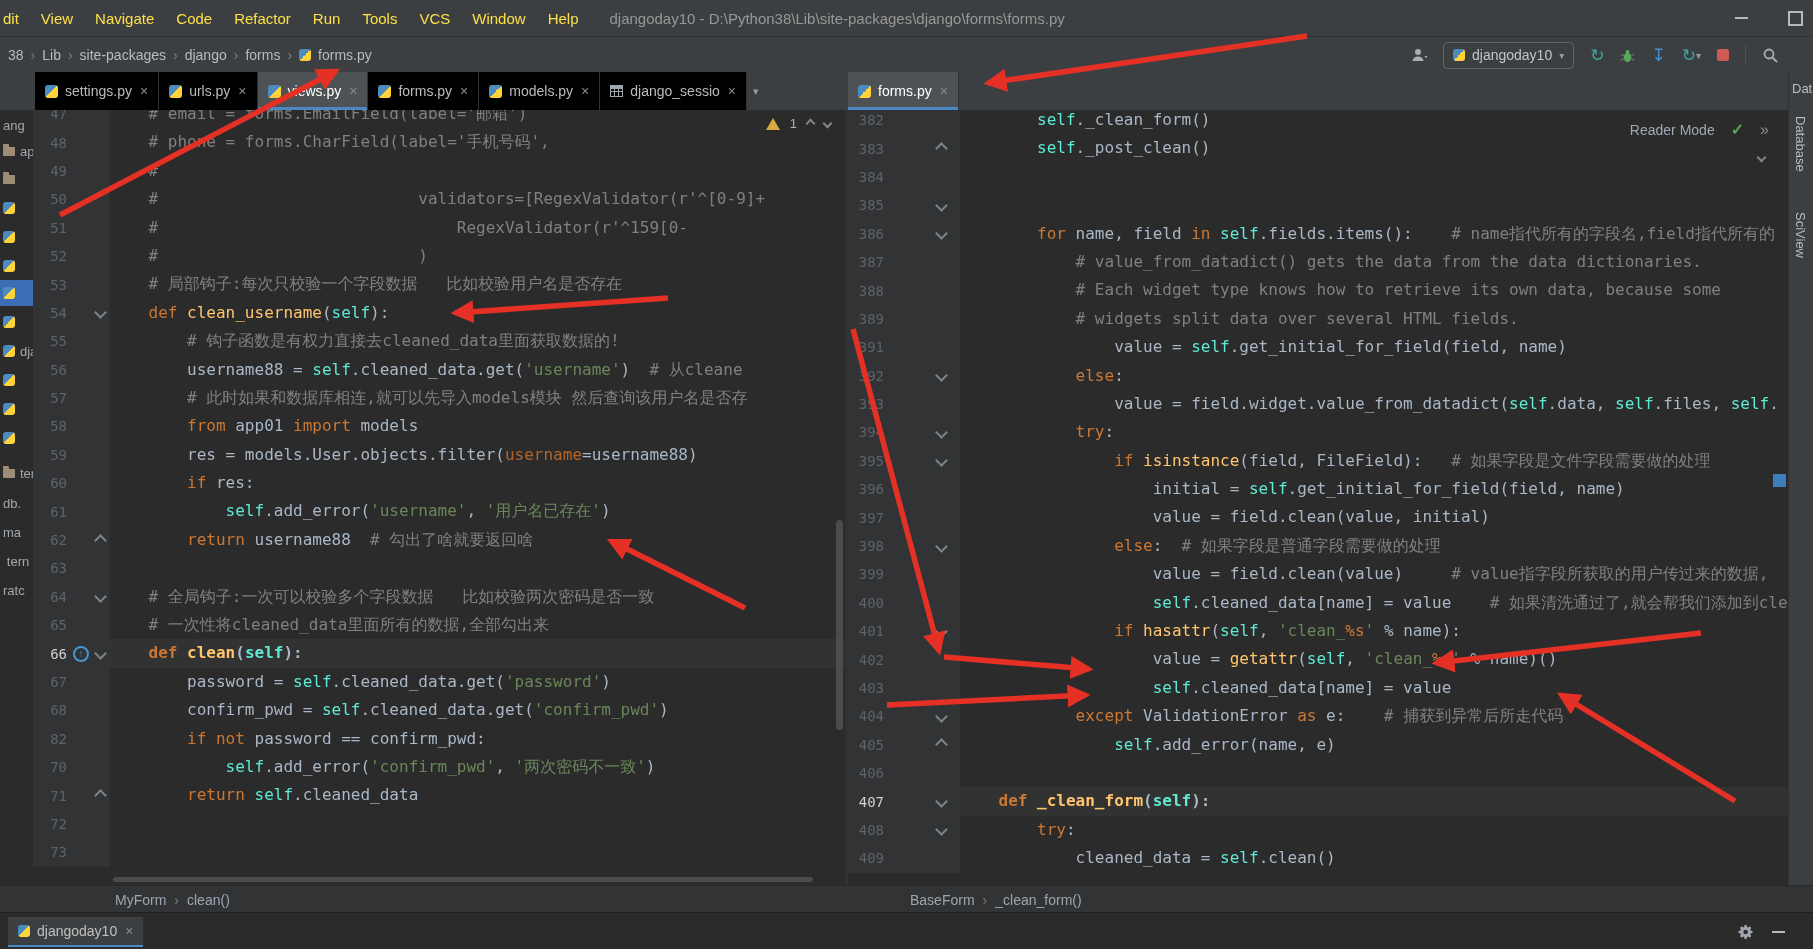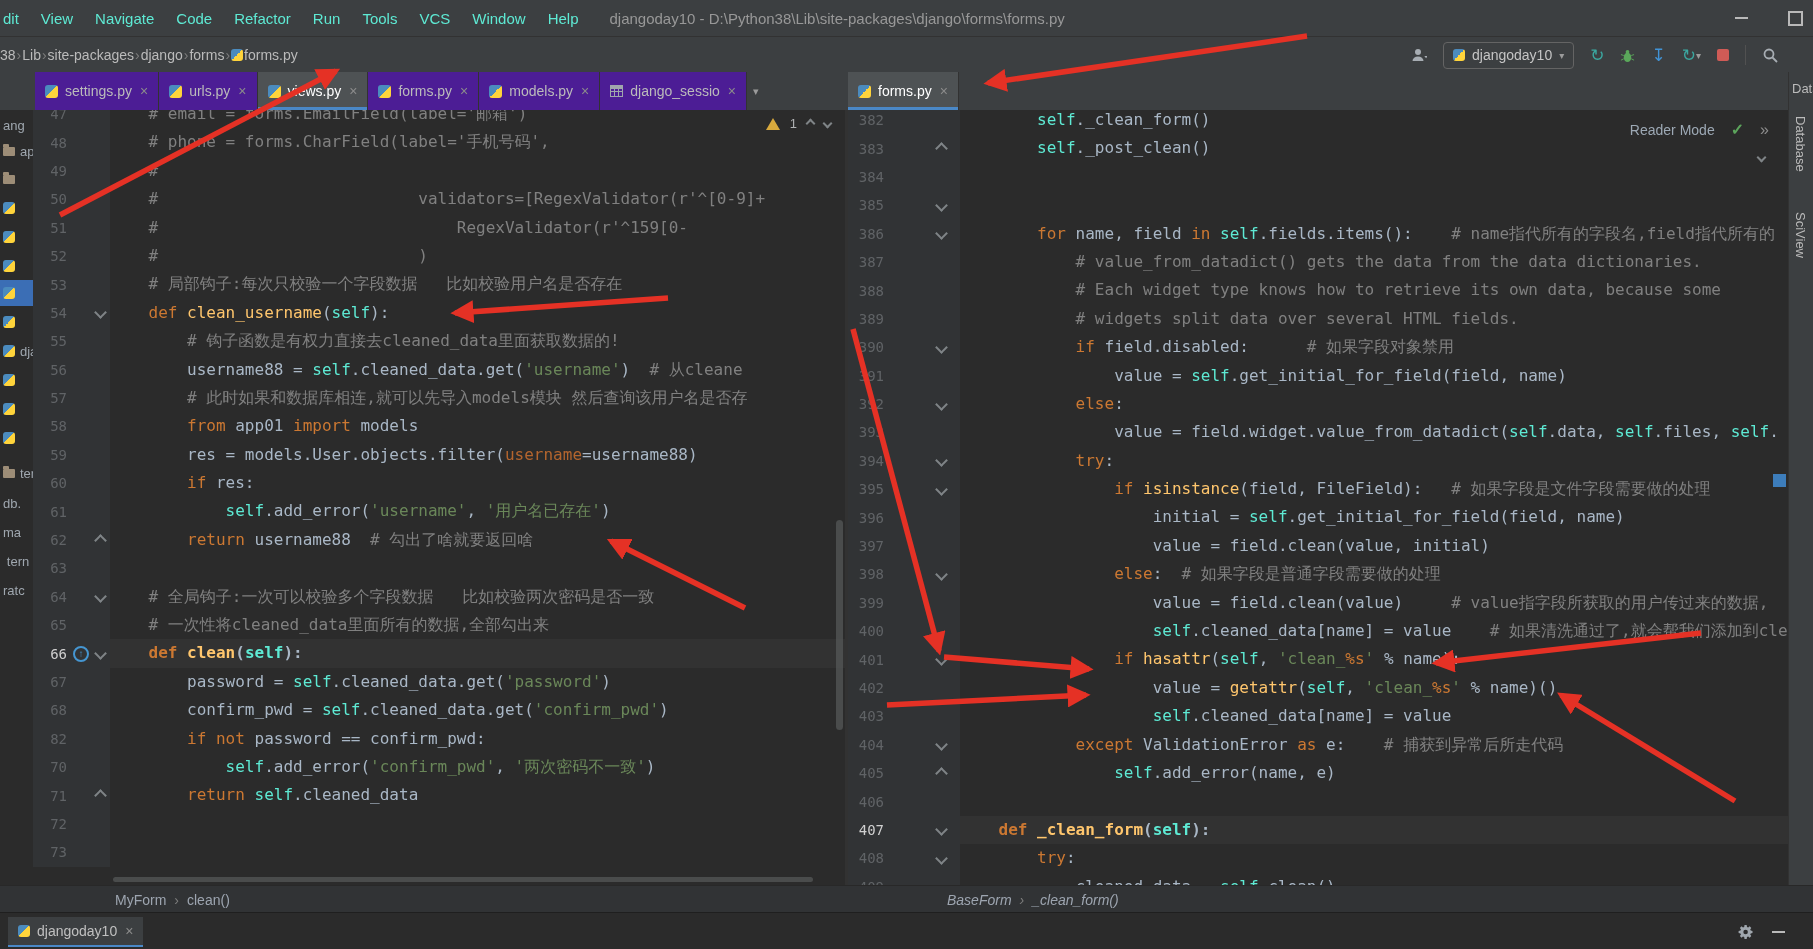--- a/index.html
+++ b/index.html
@@ -2,51 +2,51 @@
 <html><head>
 <meta charset="utf-8">
 <style>
   html,body{margin:0;padding:0;background:#1e1e1e;}
   .app{position:relative;width:1813px;height:949px;background:#2b2b2b;overflow:hidden;
        font-family:"Liberation Sans",sans-serif;color:#bbbbbb;-webkit-font-smoothing:antialiased;}
 
   
   .titlebar{position:absolute;left:0;top:0;width:100%;height:36px;background:#3c3f41;
             display:flex;align-items:center;font-size:15px;}
-  .menu-item{padding:0 11px;color:#5eead4;cursor:default;}
+  .menu-item{padding:0 11px;color:#fde047;cursor:default;}
   .menu-item:first-child{padding-left:3px;}
   .win-title{color:#989898;margin-left:20px;white-space:nowrap;}
   .win-controls{position:absolute;right:10px;top:0;height:36px;display:flex;align-items:center;gap:40px;}
   .btn-min{width:13px;height:2px;background:#b9b9b9;}
   .btn-max{width:11px;height:11px;border:2px solid #b9b9b9;}
 
   
   .navbar{position:absolute;left:0;top:36px;width:100%;height:36px;background:#3c3f41;
           border-top:1px solid #323232;display:flex;align-items:center;font-size:14px;}
-  #crumbs{display:flex;align-items:center;gap:1px;}
+  #crumbs{display:flex;align-items:center;gap:7px;padding-left:8px;}
   .crumb{color:#bbbbbb;}
   .crumb-sep{color:#7d7d7d;}
   .nav-right{margin-left:auto;display:flex;align-items:center;gap:16px;padding-right:34px;}
   .run-box{display:flex;align-items:center;gap:7px;border:1px solid #646464;border-radius:4px;
            height:25px;padding:0 9px;color:#c5c5c5;}
   .ico{display:inline-flex;align-items:center;justify-content:center;}
   .glyph-teal{color:#3ba7a0;font-size:17px;}
   .glyph-blue{color:#4193d6;font-size:17px;}
   .caret{color:#9b9b9b;font-size:10px;}
   .stop-sq{width:12px;height:12px;background:#cf5b56;border-radius:2px;}
   .divline{width:1px;height:20px;background:#515151;}
 
   
   .tabbar{position:absolute;left:0;top:72px;width:100%;height:38px;background:#3c3f41;
           border-bottom:1px solid #282828;}
   .tabgroup{position:absolute;top:0;height:38px;display:flex;}
   #tabs-left{left:35px;}
   #tabs-right{left:848px;}
   .tab{display:flex;align-items:center;gap:7px;padding:0 10px;height:38px;font-size:14px;
-       color:#bbbbbb;background:#4c1d95;border-right:1px solid #323232;cursor:default;}
+       color:#bbbbbb;background:#000000;border-right:1px solid #323232;cursor:default;}
   .tab.active{background:#4e5254;color:#ffffff;box-shadow:inset 0 -3px 0 #4A88C7;}
   .tab-close{color:#8c8c8c;font-size:14px;margin-left:1px;}
   .tab-caret{display:flex;align-items:center;padding:0 6px;color:#9b9b9b;font-size:11px;}
   .pyicon{width:13px;height:13px;border-radius:3px;flex:0 0 auto;
           background:linear-gradient(135deg,#4b8bbe 0 50%,#ffd43b 50% 100%);}
   .pyicon.small{width:12px;height:12px;}
   .tableicon{width:13px;height:12px;border:1px solid #a0a6ad;box-sizing:border-box;flex:0 0 auto;
      background:linear-gradient(to right,transparent 0 3px,#a0a6ad 3px 4px,transparent 4px 7px,#a0a6ad 7px 8px,transparent 8px),
                 linear-gradient(to bottom,#a0a6ad 0 3px,transparent 3px 5px,#a0a6ad 5px 6px,transparent 6px);}
   .foldericon{width:12px;height:9px;background:#9d8d77;border-radius:1px;position:relative;flex:0 0 auto;}
@@ -117,21 +117,21 @@
   .strip-top-label{position:absolute;top:9px;left:3px;white-space:nowrap;}
   .vlabel{position:absolute;left:4px;writing-mode:vertical-rl;white-space:nowrap;color:#bbbbbb;}
   .vlabel.v1{top:44px;}
   .vlabel.v2{top:140px;}
 
   
   .status-row{position:absolute;left:0;top:885px;width:100%;height:27px;background:#313335;
               border-top:1px solid #282828;font-size:14px;color:#9da5b0;}
   .status-group{position:absolute;top:0;height:27px;display:flex;align-items:center;gap:8px;}
   .sg-left{left:115px;}
-  .sg-right{left:947px;font-style:italic;}
+  .sg-right{left:910px;}
 
   
   .bottom-bar{position:absolute;left:0;top:912px;width:100%;height:37px;background:#2b2b2b;
               border-top:1px solid #1f1f1f;display:flex;align-items:center;}
   .bottom-tab{margin-left:8px;display:flex;align-items:center;gap:7px;background:#3c3f41;
               height:30px;padding:0 10px;font-size:14px;color:#c0c0c0;border-bottom:2px solid #4A88C7;box-sizing:border-box;}
   .bottom-right{position:absolute;right:28px;display:flex;align-items:center;gap:18px;}
 
   
   #arrows{position:absolute;left:0;top:0;z-index:99;pointer-events:none;}
@@ -590,29 +590,20 @@
         </div>
         <div class="code-line">
           <div class="gutter">
             <span class="lnum">389</span>
             <span class="gicons"></span>
           </div>
           <div class="ltext"><span class="tk-c">            # widgets split data over several HTML fields.</span></div>
         </div>
         <div class="code-line">
           <div class="gutter">
-            <span class="lnum">390</span>
-            <span class="gicons">
-              <span class="chv down"></span>
-            </span>
-          </div>
-          <div class="ltext"><span class="tk-k">            if </span><span class="tk-p">field.disabled:      </span><span class="tk-c"># 如果字段对象禁用</span></div>
-        </div>
-        <div class="code-line">
-          <div class="gutter">
             <span class="lnum">391</span>
             <span class="gicons"></span>
           </div>
           <div class="ltext"><span class="tk-p">                value = </span><span class="tk-sf">self</span><span class="tk-p">.get_initial_for_field(field, name)</span></div>
         </div>
         <div class="code-line">
           <div class="gutter">
             <span class="lnum">392</span>
             <span class="gicons">
               <span class="chv down"></span>

